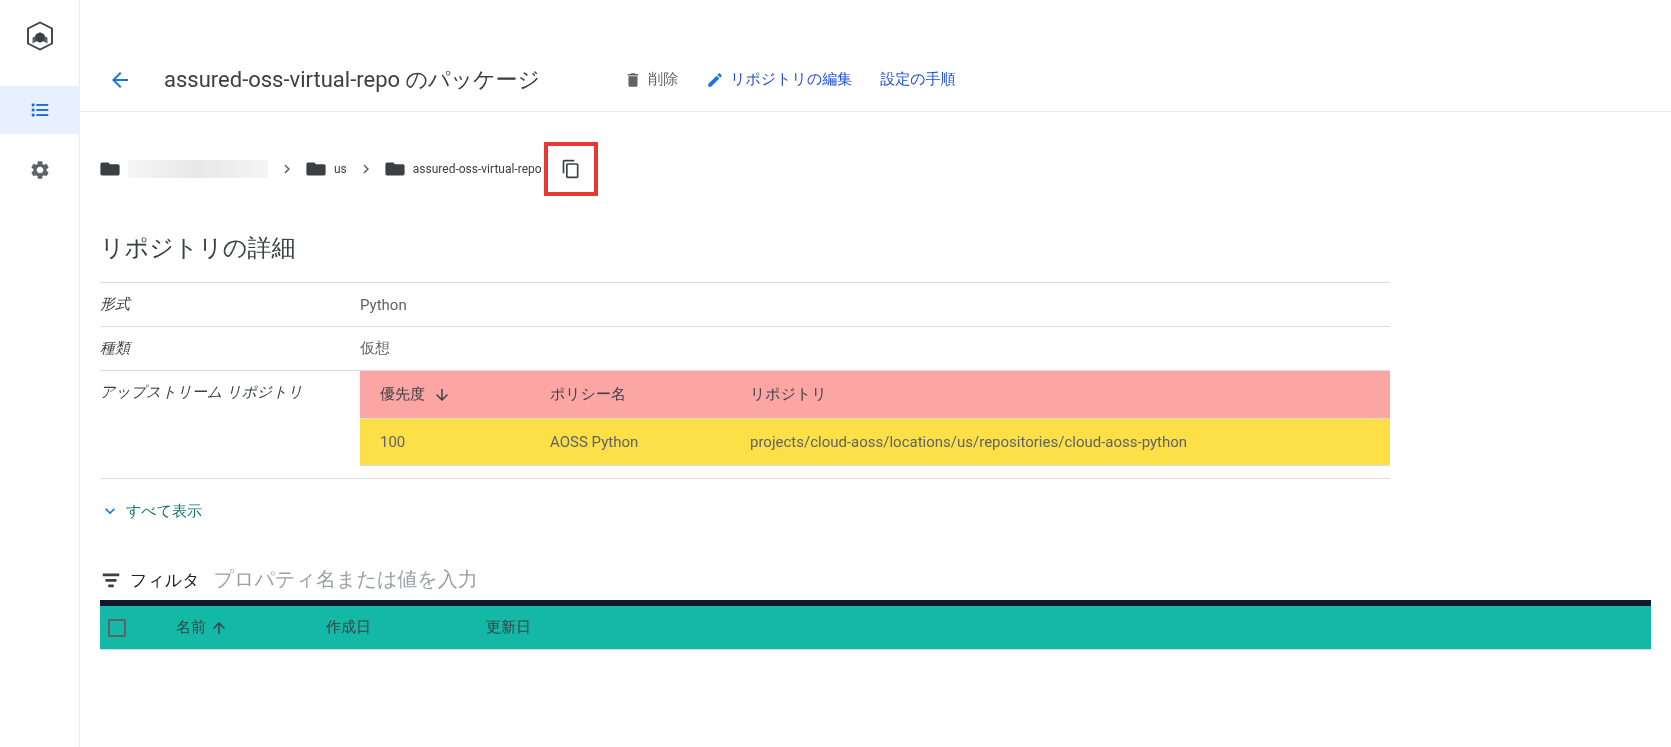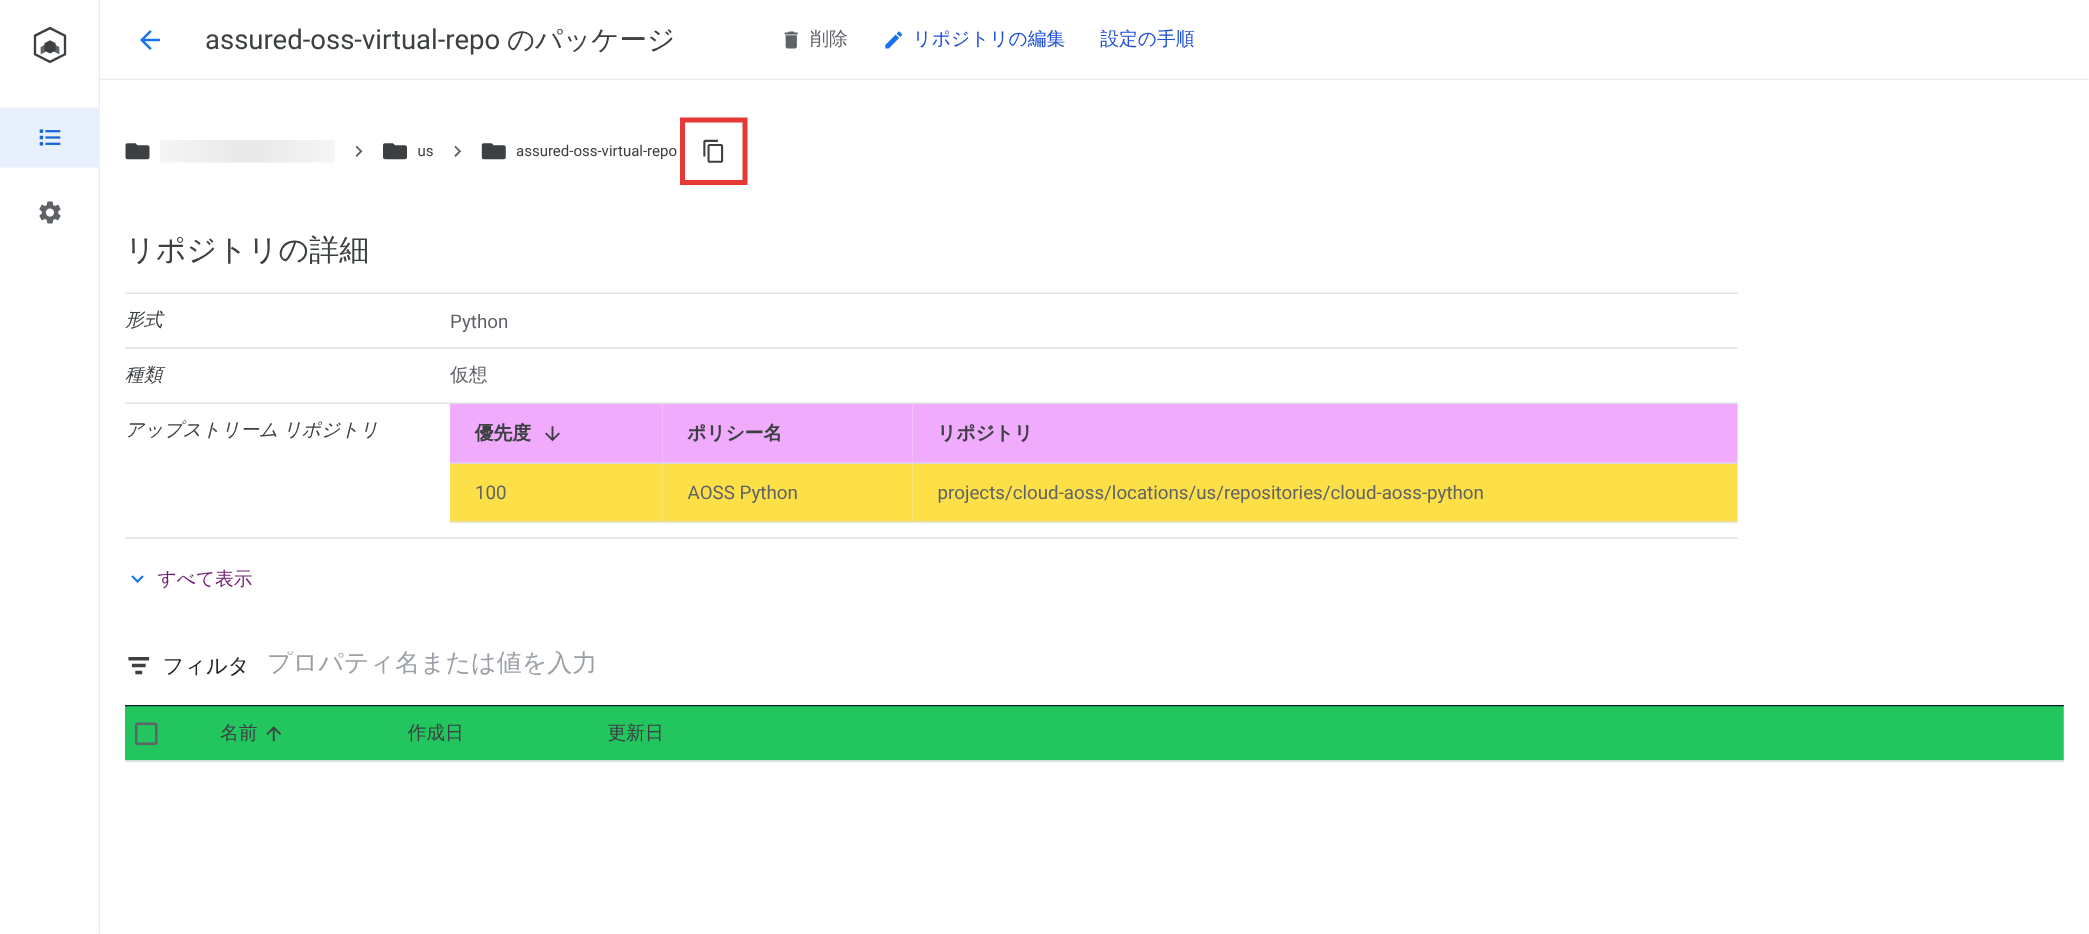--- a/index.html
+++ b/index.html
@@ -50,20 +50,21 @@
       flex-direction: column;
       min-width: 0;
     }
     .header {
       height: 64px;
       display: flex;
       align-items: center;
       padding: 0 20px;
       border-bottom: 1px solid #e8eaed;
       gap: 24px;
+      margin-top: 48px;
     }
     .back-btn {
       width: 40px;
       height: 40px;
       display: flex;
       align-items: center;
       justify-content: center;
       cursor: pointer;
       border-radius: 50%;
     }
@@ -154,39 +155,39 @@
       font-size: 15px;
     }
     .upstream-table {
       width: 100%;
       border-collapse: collapse;
       background: #f8f9fa;
     }
     .upstream-table th {
       text-align: left;
       padding: 14px 20px;
-      font-weight: 700;
-      color: #3c4043;
-      font-size: 15px;
-      background: #f0abfc;
+      font-weight: 400;
+      color: #3c4043;
+      font-size: 15px;
+      background: #fca5a5;
     }
     .upstream-table td {
       padding: 14px 20px;
       color: #5f6368;
       font-size: 15px;
       background: #fde047;
     }
     .sort-arrow { margin-left: 4px; }
     .show-all {
       margin-top: 22px;
       display: flex;
       align-items: center;
       gap: 6px;
       cursor: pointer;
-      color: #701a75;
+      color: #0f766e;
       font-size: 15px;
     }
     .spacer-border {
       border-bottom: 1px solid #dadce0;
       max-width: 1290px;
       margin-top: 6px;
       padding-top: 6px;
     }
     .filter-bar {
       display: flex;
@@ -207,23 +208,22 @@
       border: none;
       outline: none;
       font-size: 20px;
       color: #5f6368;
       flex: 1;
       background: transparent;
       font-family: Liberation Mono, monospace;
     }
     .filter-input::placeholder { color: #9aa0a6; }
     .package-header {
-      margin-top: 12px;
-      background: #22c55e;
-      border-top: 1px solid #0f172a;
+      background: #14b8a6;
+      border-top: 6px solid #0f172a;
       border-bottom: 1px solid #dadce0;
       display: flex;
       align-items: center;
       padding: 12px 8px;
       gap: 40px;
       font-size: 15px;
       color: #3c4043;
     }
     .checkbox {
       width: 18px;

